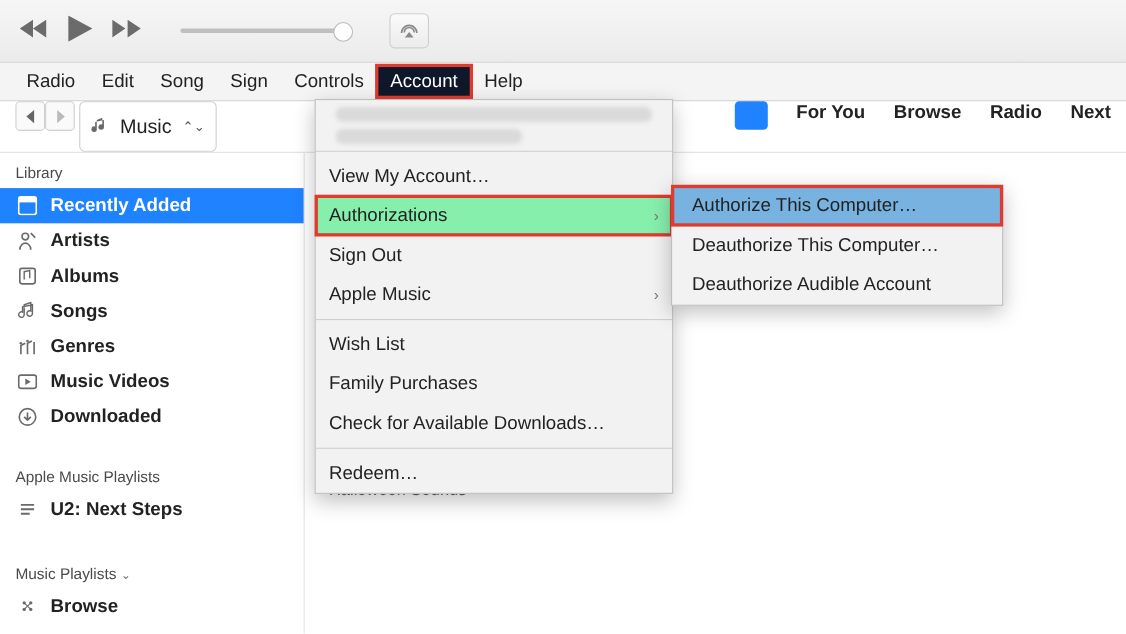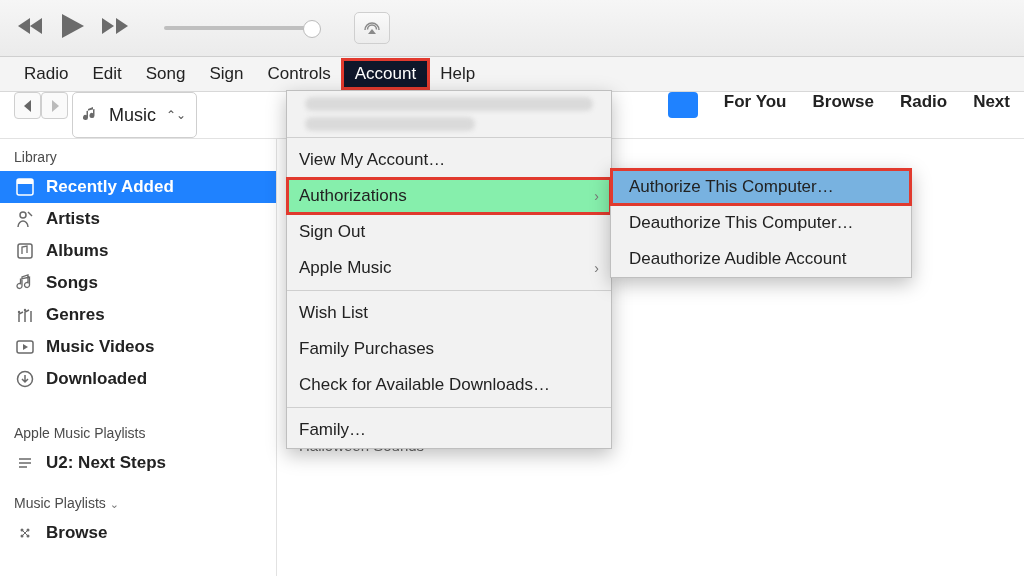--- a/index.html
+++ b/index.html
@@ -165,21 +165,21 @@
       </div>
 
     <div class="shead" style="margin-top:24px">Apple Music Playlists</div>
     <div class="sitem bold">
         <svg width="18" height="18">
           <path d="M3 5h12M3 9h12M3 13h8" stroke="currentColor" stroke-width="1.7"></path>
         </svg>
         <span>U2: Next Steps</span>
       </div>
 
-    <div class="shead" style="margin-top:10px"><span>Music Playlists</span><span class="chev">⌄</span></div>
+    <div class="shead" style="margin-top:28px"><span>Music Playlists</span><span class="chev">⌄</span></div>
     <div class="sitem bold">
         <svg width="18" height="18">
           <circle cx="6" cy="6" r="1.5" fill="currentColor"></circle>
           <circle cx="12" cy="6" r="1.5" fill="currentColor"></circle>
           <circle cx="6" cy="12" r="1.5" fill="currentColor"></circle>
           <circle cx="12" cy="12" r="1.5" fill="currentColor"></circle>
           <path d="M6 6l6 6M12 6l-6 6" stroke="currentColor"></path>
         </svg>
         <span>Browse</span>
       </div>
@@ -221,21 +221,21 @@
       <span>Wish List</span>
     </div>
   <div class="mi">
       <span>Family Purchases</span>
     </div>
   <div class="mi">
       <span>Check for Available Downloads…</span>
     </div>
   <div class="sep"></div>
   <div class="mi">
-      <span>Family…</span>
+      <span>Redeem…</span>
     </div>
 </div>
 
 <div class="submenu">
   <div class="mi hi"><span>Authorize This Computer…</span></div>
   <div class="mi"><span>Deauthorize This Computer…</span></div>
   <div class="mi"><span>Deauthorize Audible Account</span></div>
 </div>
 
 </body></html>

